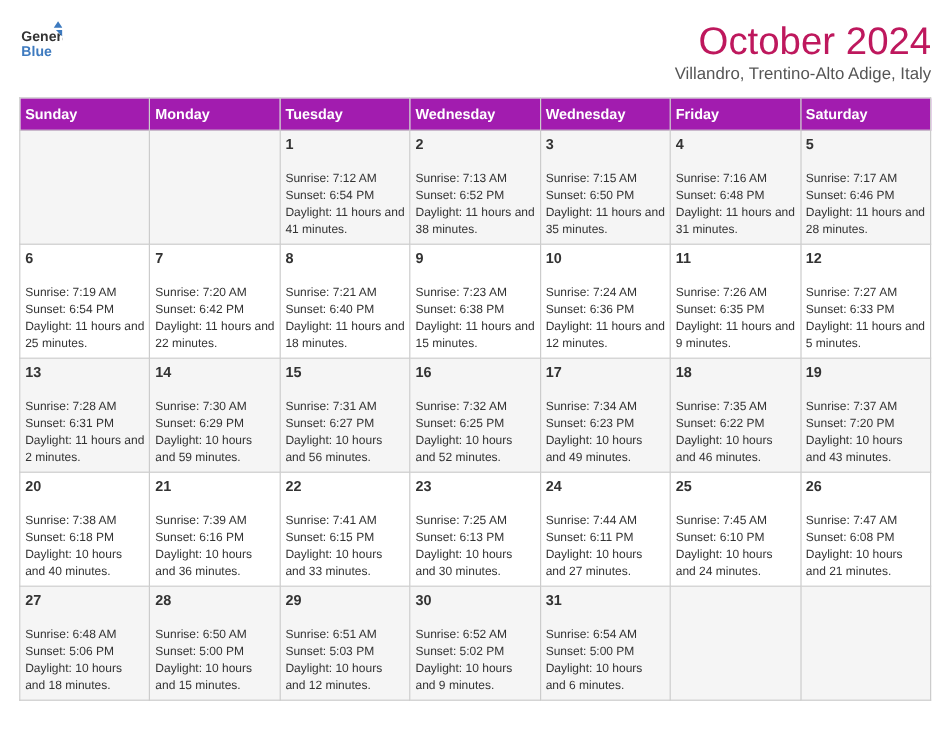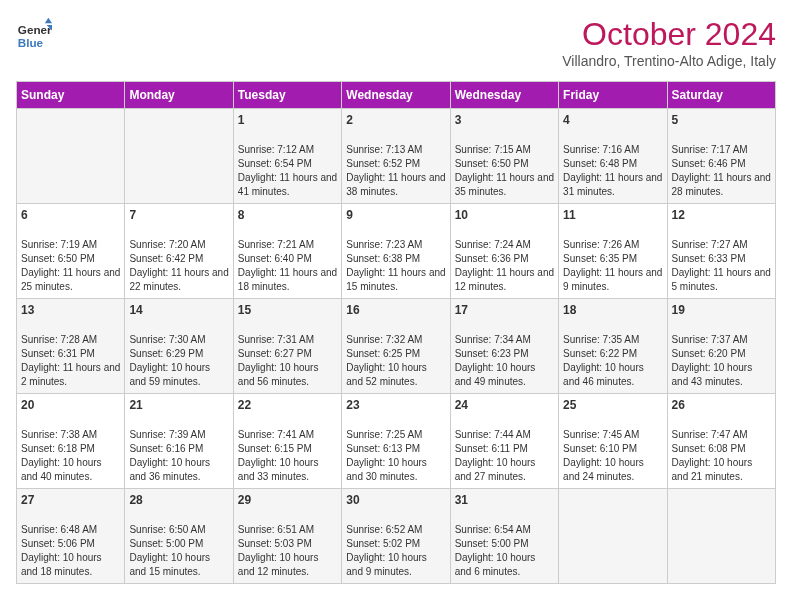--- a/index.html
+++ b/index.html
@@ -140,21 +140,21 @@
           <div class="day-number">5</div>
           <div class="day-info">Sunrise: 7:17 AM
 Sunset: 6:46 PM
 Daylight: 11 hours and 28 minutes.</div>
         </td>
       </tr>
       <tr>
         <td>
           <div class="day-number">6</div>
           <div class="day-info">Sunrise: 7:19 AM
-Sunset: 6:50 PM
+Sunset: 6:54 PM
 Daylight: 11 hours and 25 minutes.</div>
         </td>
         <td>
           <div class="day-number">7</div>
           <div class="day-info">Sunrise: 7:20 AM
 Sunset: 6:42 PM
 Daylight: 11 hours and 22 minutes.</div>
         </td>
         <td>
           <div class="day-number">8</div>
@@ -220,21 +220,21 @@
         </td>
         <td>
           <div class="day-number">18</div>
           <div class="day-info">Sunrise: 7:35 AM
 Sunset: 6:22 PM
 Daylight: 10 hours and 46 minutes.</div>
         </td>
         <td>
           <div class="day-number">19</div>
           <div class="day-info">Sunrise: 7:37 AM
-Sunset: 6:20 PM
+Sunset: 7:20 PM
 Daylight: 10 hours and 43 minutes.</div>
         </td>
       </tr>
       <tr>
         <td>
           <div class="day-number">20</div>
           <div class="day-info">Sunrise: 7:38 AM
 Sunset: 6:18 PM
 Daylight: 10 hours and 40 minutes.</div>
         </td>

